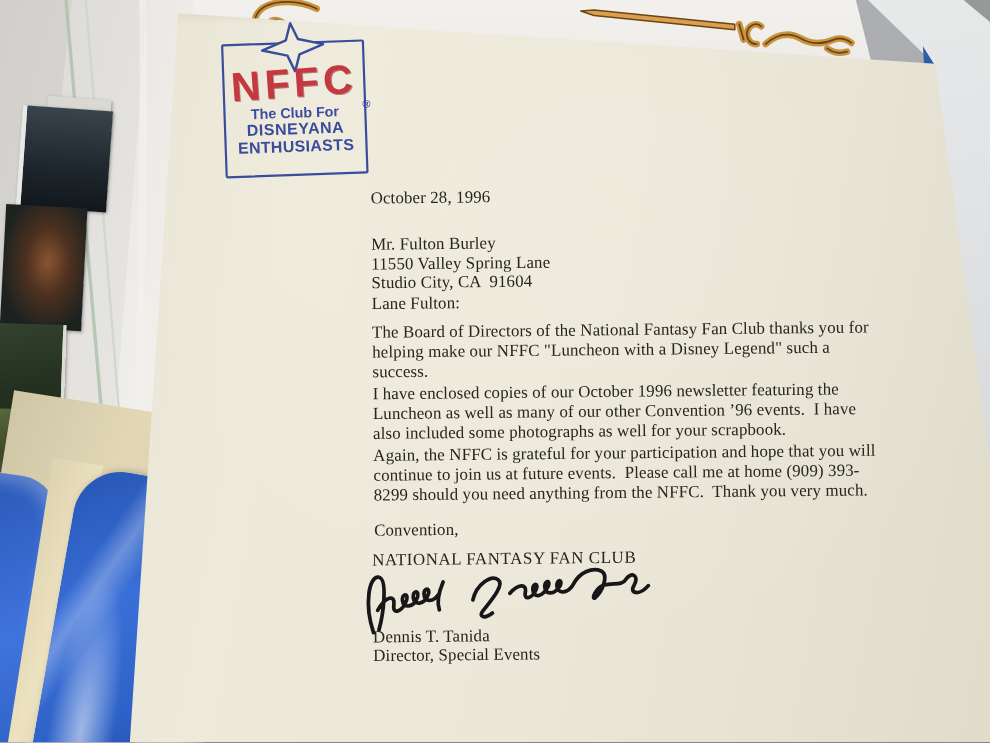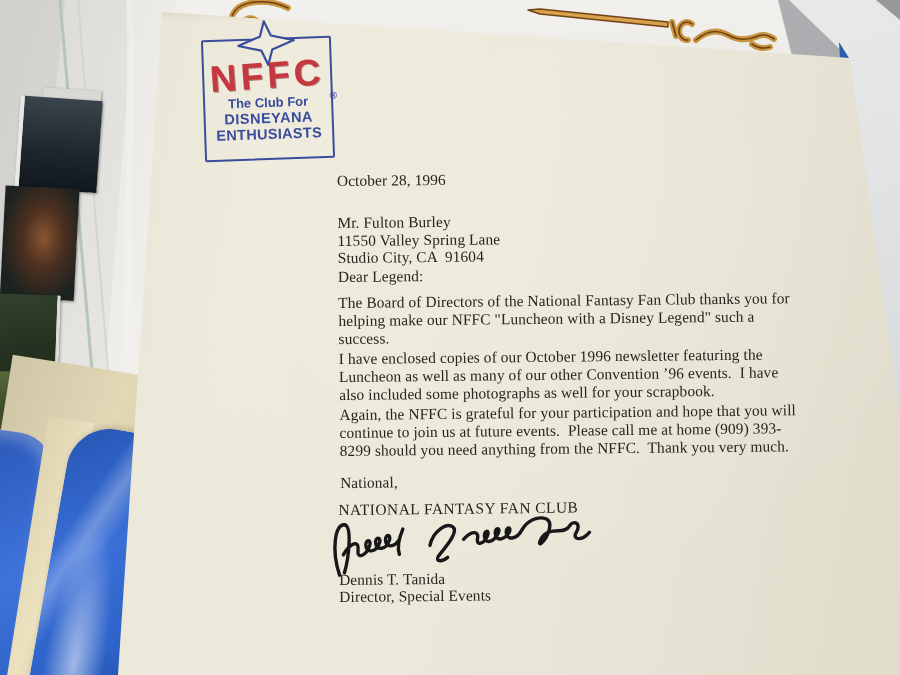--- a/index.html
+++ b/index.html
@@ -151,31 +151,31 @@
       <div class="logo-tag tag1">The Club For</div>
       <div class="logo-tag tag2">DISNEYANA</div>
       <div class="logo-tag tag3">ENTHUSIASTS</div>
     </div>
 
     <div class="text-layer">
       <div class="t t-date">October 28, 1996</div>
       <div class="t t-addr">Mr. Fulton Burley
 11550 Valley Spring Lane
 Studio City, CA  91604</div>
-      <div class="t t-sal">Dear Legend:</div>
+      <div class="t t-sal">Lane Fulton:</div>
       <div class="t t-p1">The Board of Directors of the National Fantasy Fan Club thanks you for
 helping make our NFFC "Luncheon with a Disney Legend" such a
 success.</div>
       <div class="t t-p2">I have enclosed copies of our October 1996 newsletter featuring the
 Luncheon as well as many of our other Convention ’96 events.  I have
 also included some photographs as well for your scrapbook.</div>
       <div class="t t-p3">Again, the NFFC is grateful for your participation and hope that you will
 continue to join us at future events.  Please call me at home (909) 393-
 8299 should you need anything from the NFFC.  Thank you very much.</div>
-      <div class="t t-close">National,</div>
+      <div class="t t-close">Convention,</div>
       <div class="t t-org">NATIONAL FANTASY FAN CLUB</div>
 
       <svg class="signature" width="290" height="64" viewBox="0 0 290 64">
         <g fill="none" stroke="#17171a" stroke-width="3.4" stroke-linecap="round" stroke-linejoin="round">
           <path d="M8,58 C1,32 7,6 16,8 C24,10 18,42 13,56 M13,38 C21,26 30,24 28,34 C26,44 36,40 40,30 C42,24 36,24 36,30 C36,38 46,38 50,28 C52,22 46,22 46,28 C46,36 56,36 60,26 C62,20 56,20 56,26 C56,34 64,34 70,26 M74,16 C70,24 67,34 69,41"></path>
           <path d="M100,34 C104,20 118,12 124,17 C130,22 116,36 108,45 C104,50 110,52 117,47"></path>
           <path d="M134,30 C142,22 150,22 148,30 C146,38 154,36 158,28 C161,22 155,22 155,28 C155,36 163,36 169,26 C172,20 166,20 166,26 C166,34 174,34 180,26 C183,20 177,20 177,26 C177,34 187,34 193,24 C199,15 210,11 218,15 C225,19 218,34 211,39 C207,41 212,30 220,28 C228,26 236,30 240,24 C245,17 253,21 247,30 C242,37 251,40 260,31"></path>
         </g>
       </svg>
 

